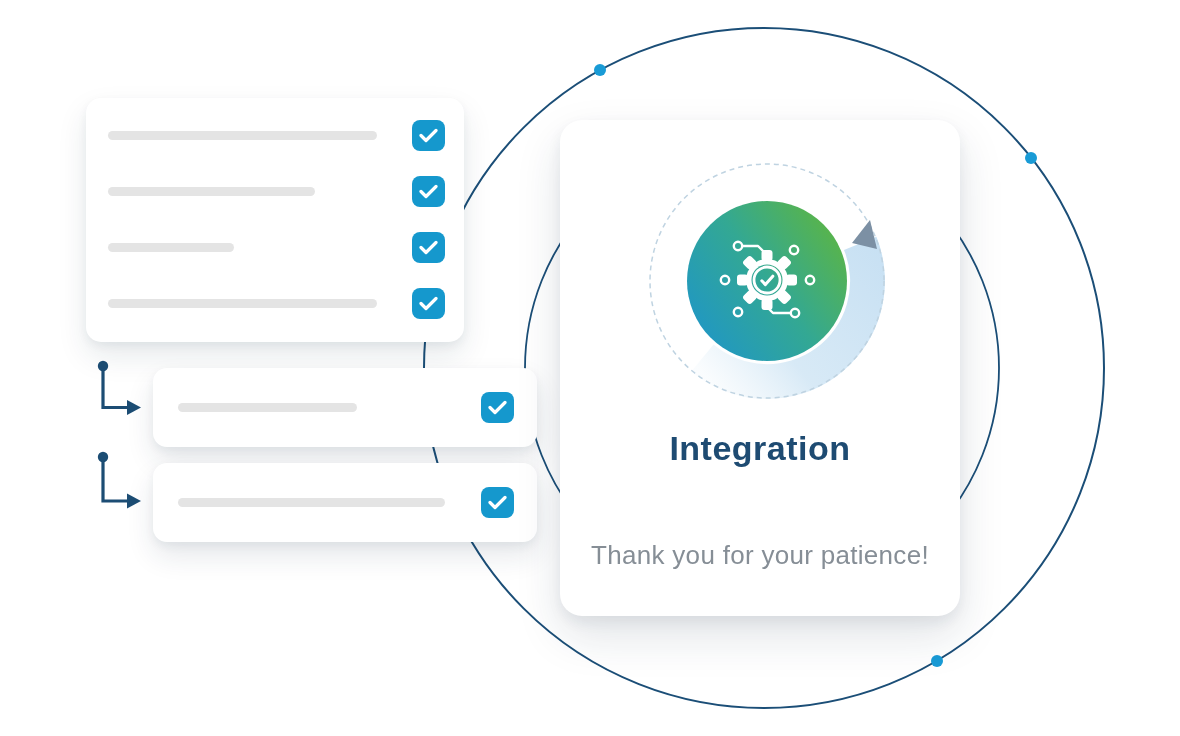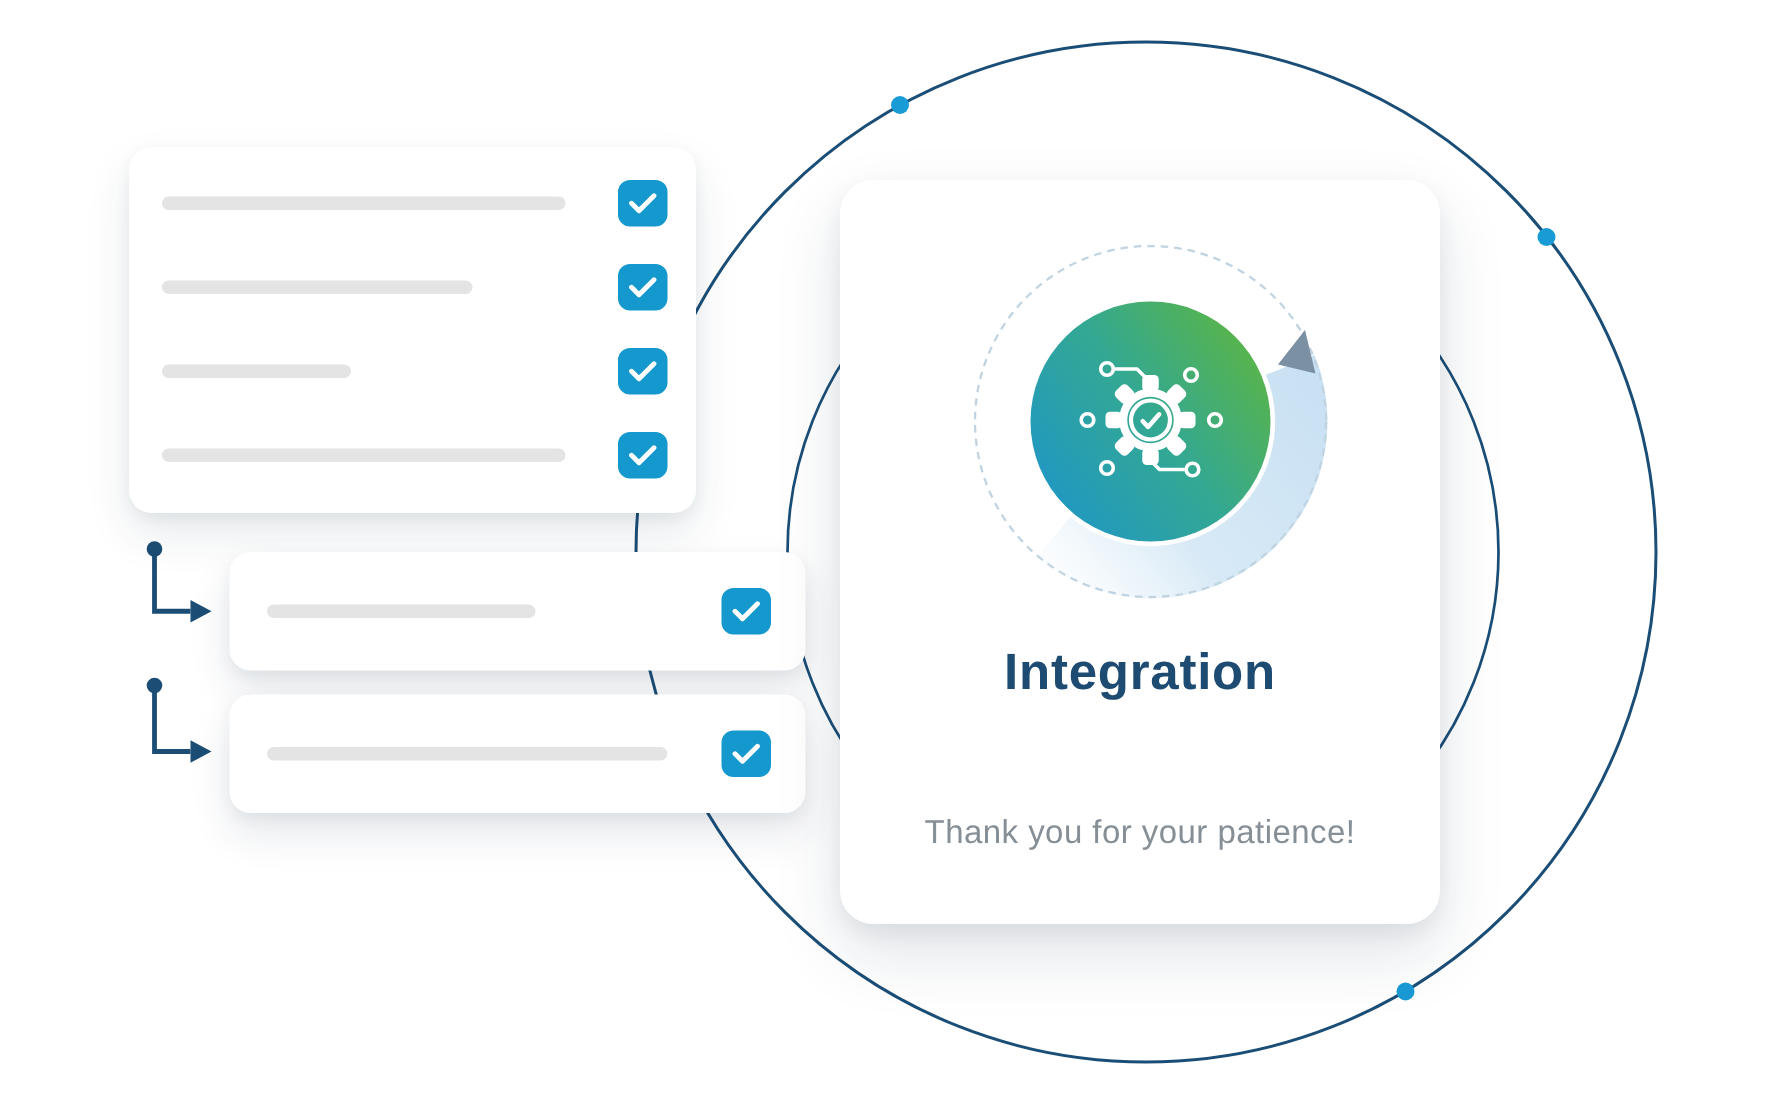--- a/index.html
+++ b/index.html
@@ -31,21 +31,21 @@
     left:560px;top:120px;width:400px;height:496px;border-radius:22px;
     box-shadow:0 20px 45px rgba(23,48,73,0.13),0 6px 14px rgba(23,48,73,0.07);
   }
   .icon-svg{position:absolute;left:0;top:0;pointer-events:none;}
   .success-title{
     position:absolute;top:306px;left:0;width:100%;text-align:center;
     color:#1e4b72;font-size:34px;font-weight:bold;line-height:44px;letter-spacing:0.5px;
   }
   .success-subtitle{
     position:absolute;top:422px;left:0;width:100%;text-align:center;
-    color:#868e96;font-size:22px;line-height:26px;letter-spacing:0.3px;
+    color:#868e96;font-size:26px;line-height:26px;letter-spacing:0.3px;
   }
 </style>
 </head>
 <body>
 
 <div class="stage">
 
   <svg class="bg-svg" width="1180" height="736" viewBox="0 0 1180 736">
     <circle cx="764" cy="368" r="340" fill="none" stroke="#1b4e77" stroke-width="2"></circle>
     <circle cx="762" cy="368" r="237" fill="none" stroke="#1b4e77" stroke-width="1.8"></circle>

